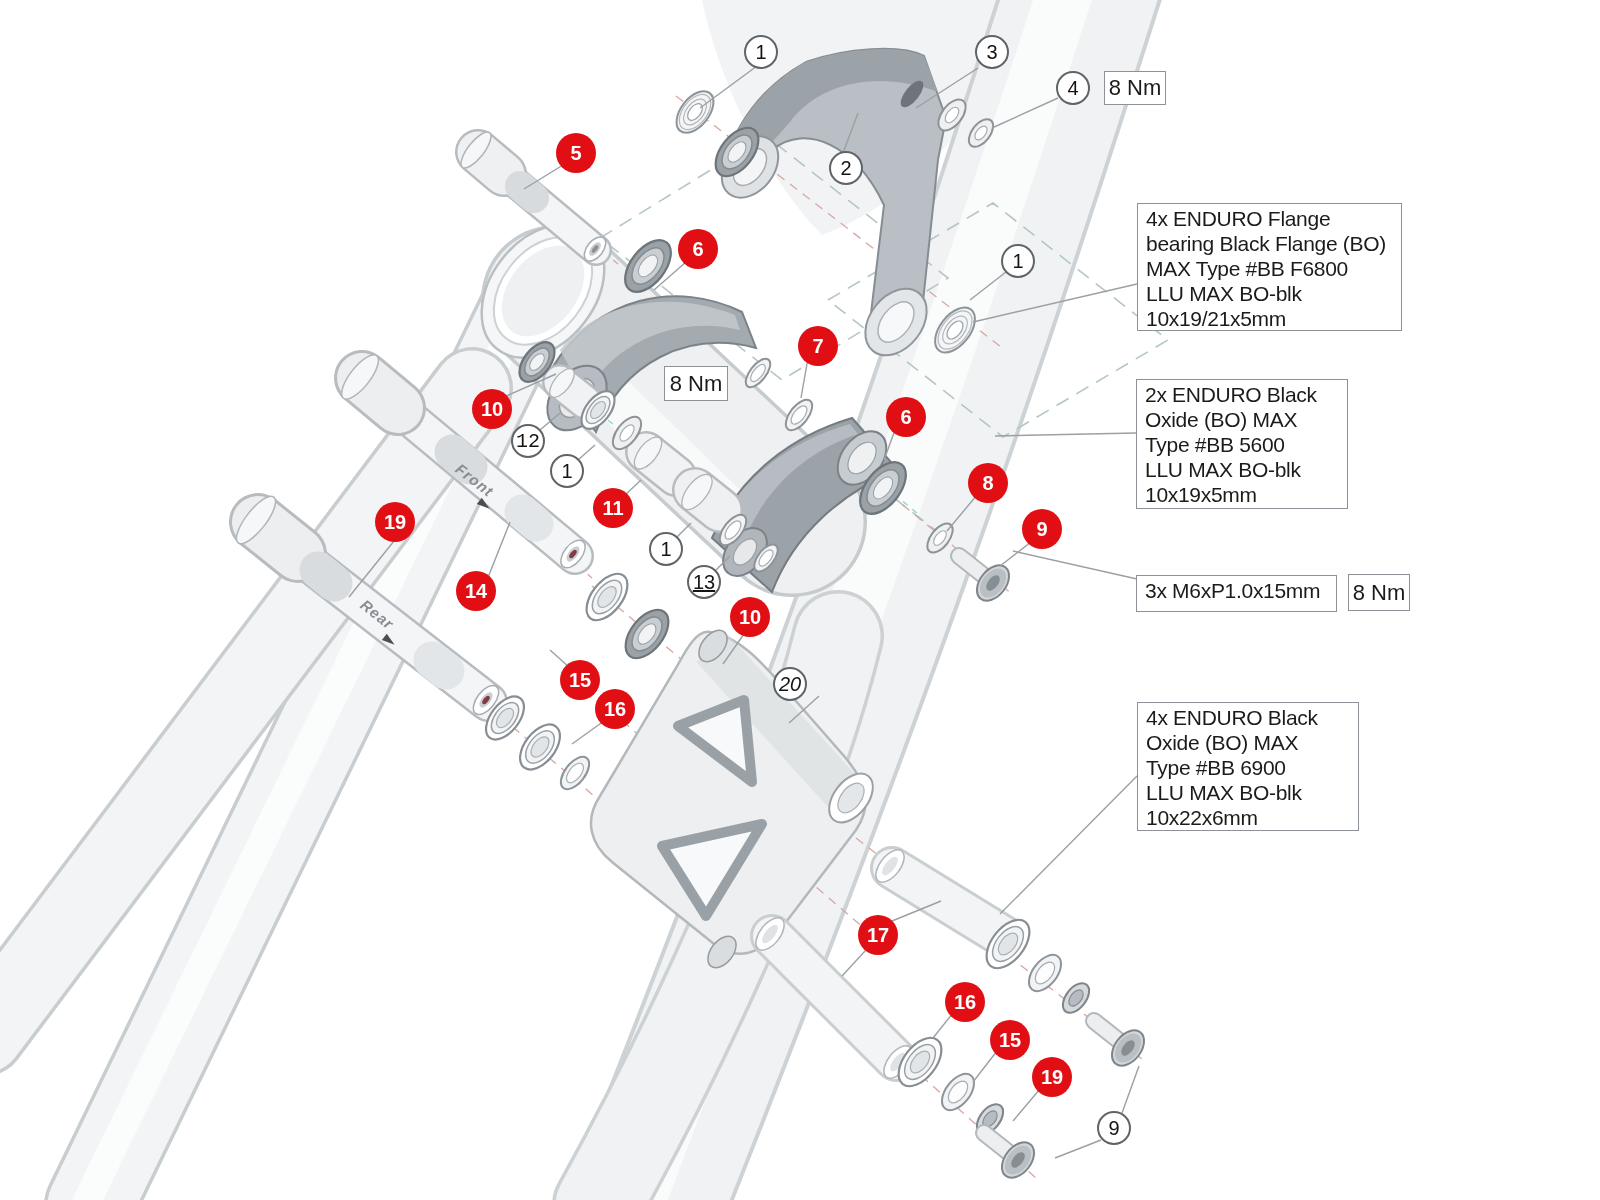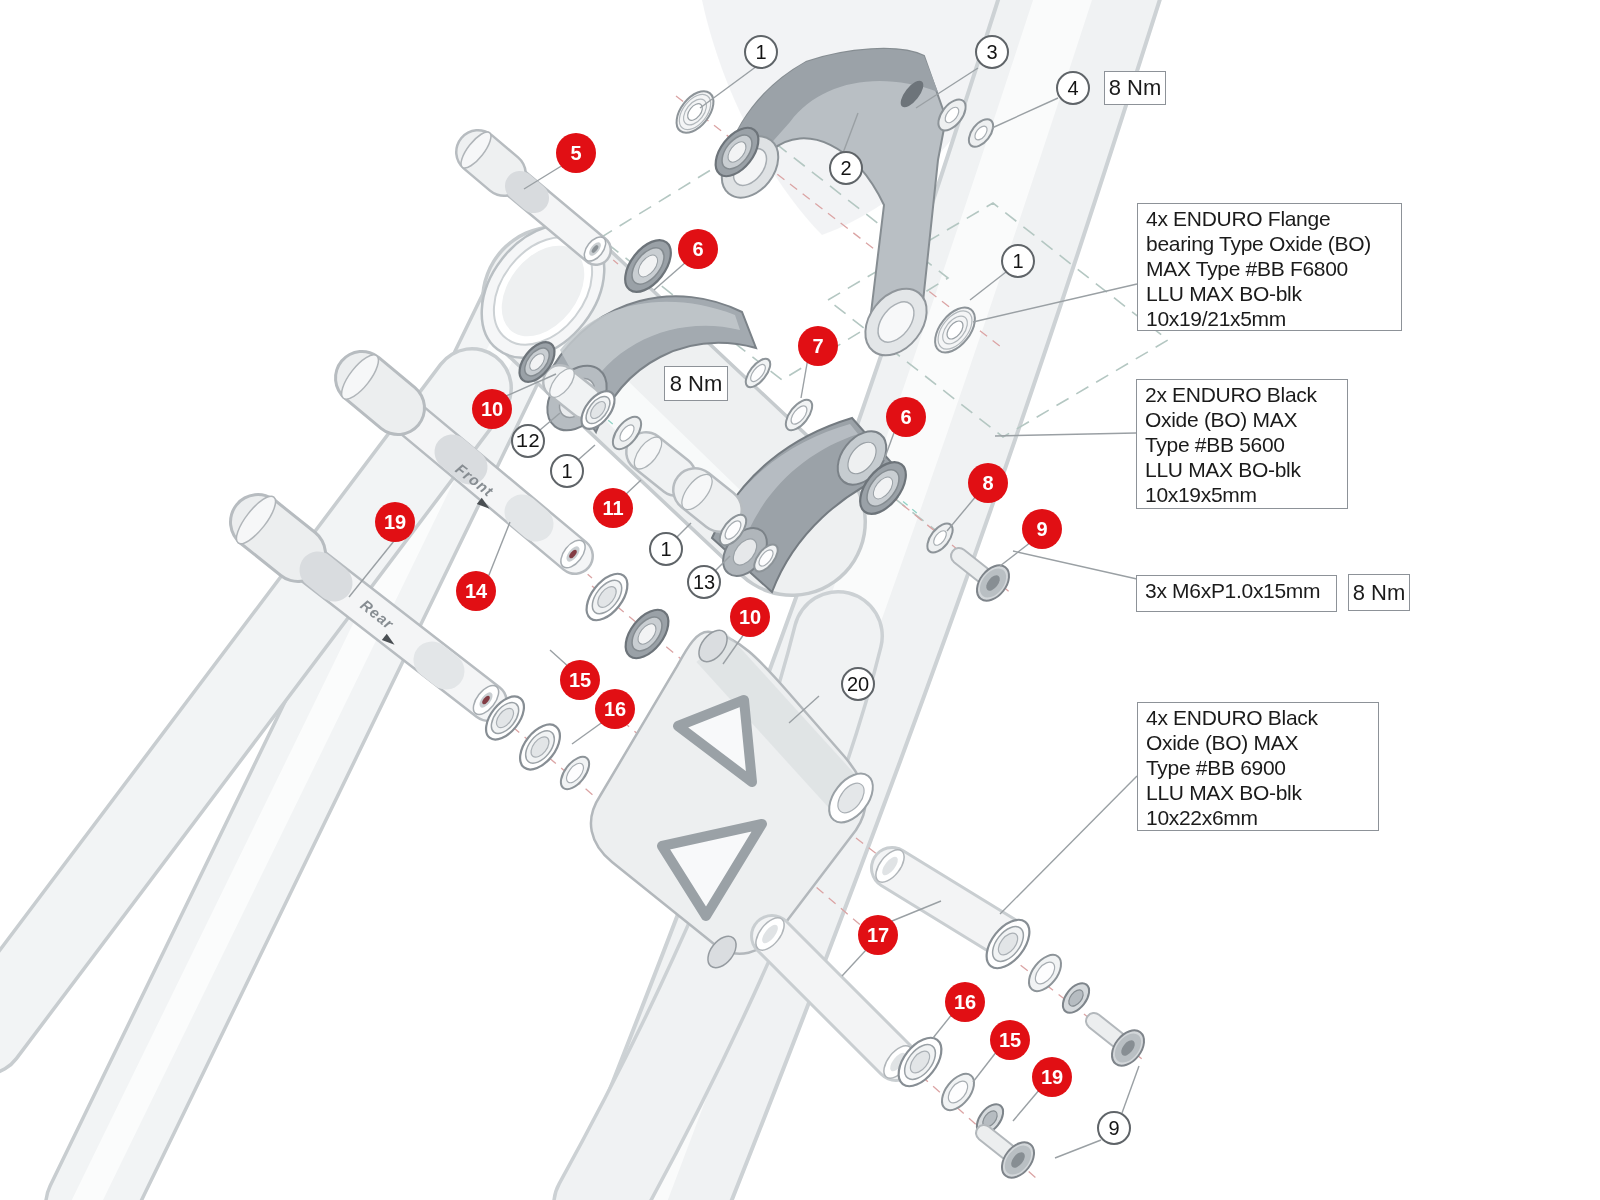--- a/index.html
+++ b/index.html
@@ -419,50 +419,50 @@
       <div class="callout red" style="left: 678px; top: 229px; width: 40px; height: 40px;">6</div>
       <div class="callout red" style="left: 798px; top: 326px; width: 40px; height: 40px;">7</div>
       <div class="callout red" style="left: 886px; top: 397px; width: 40px; height: 40px;">6</div>
       <div class="callout red" style="left: 968px; top: 463px; width: 40px; height: 40px;">8</div>
       <div class="callout red" style="left: 1022px; top: 509px; width: 40px; height: 40px;">9</div>
       <div class="callout red" style="left: 472px; top: 389px; width: 40px; height: 40px;">10</div>
       <div class="callout white" style="left: 511px; top: 424px; width: 34px; height: 34px; font-family: Liberation Mono, monospace;">12</div>
       <div class="callout white" style="left: 550px; top: 454px; width: 34px; height: 34px;">1</div>
       <div class="callout red" style="left: 593px; top: 488px; width: 40px; height: 40px;">11</div>
       <div class="callout white" style="left: 649px; top: 532px; width: 34px; height: 34px;">1</div>
-      <div class="callout white" style="left: 687px; top: 565px; width: 34px; height: 34px;">13</div>
+      <div class="callout white" style="left: 687px; top: 565px; width: 34px; height: 34px; text-decoration: underline;">13</div>
       <div class="callout red" style="left: 375px; top: 502px; width: 40px; height: 40px;">19</div>
       <div class="callout red" style="left: 456px; top: 571px; width: 40px; height: 40px;">14</div>
       <div class="callout red" style="left: 560px; top: 660px; width: 40px; height: 40px;">15</div>
       <div class="callout red" style="left: 595px; top: 689px; width: 40px; height: 40px;">16</div>
       <div class="callout red" style="left: 730px; top: 597px; width: 40px; height: 40px;">10</div>
-      <div class="callout white" style="left: 841px; top: 667px; width: 34px; height: 34px;">20</div>
+      <div class="callout white" style="left: 773px; top: 667px; width: 34px; height: 34px; font-style: italic;">20</div>
       <div class="callout red" style="left: 858px; top: 915px; width: 40px; height: 40px; text-align: center;">17</div>
       <div class="callout red" style="left: 945px; top: 982px; width: 40px; height: 40px;">16</div>
       <div class="callout red" style="left: 990px; top: 1020px; width: 40px; height: 40px;">15</div>
       <div class="callout red" style="left: 1032px; top: 1057px; width: 40px; height: 40px;">19</div>
       <div class="callout white" style="left: 1097px; top: 1111px; width: 34px; height: 34px;">9</div>
       <div class="spec-box" style="left: 1137px; top: 203px; width: 265px; height: 128px;">
         <div>4x ENDURO Flange</div>
-        <div>bearing Type Oxide (BO)</div>
+        <div>bearing Black Flange (BO)</div>
         <div>MAX Type #BB F6800</div>
         <div>LLU MAX BO-blk</div>
         <div>10x19/21x5mm</div>
       </div>
       <div class="spec-box" style="left: 1136px; top: 379px; width: 212px; height: 130px;">
         <div>2x ENDURO Black</div>
         <div>Oxide (BO) MAX</div>
         <div>Type #BB 5600</div>
         <div>LLU MAX BO-blk</div>
         <div>10x19x5mm</div>
       </div>
       <div class="spec-box" style="left: 1136px; top: 575px; width: 201px; height: 37px;">
         <div>3x M6xP1.0x15mm</div>
       </div>
-      <div class="spec-box" style="left: 1137px; top: 702px; width: 242px; height: 129px;">
+      <div class="spec-box" style="left: 1137px; top: 702px; width: 222px; height: 129px;">
         <div>4x ENDURO Black</div>
         <div>Oxide (BO) MAX</div>
         <div>Type #BB 6900</div>
         <div>LLU MAX BO-blk</div>
         <div>10x22x6mm</div>
       </div>
       <div class="torque-box" style="left: 1104px; top: 71px; width: 62px; height: 34px;">8 Nm</div>
       <div class="torque-box" style="left: 664px; top: 366px; width: 64px; height: 35px;">8 Nm</div>
       <div class="torque-box" style="left: 1348px; top: 574px; width: 62px; height: 37px;">8 Nm</div>
       <div class="axle-label" style="left: 475px; top: 486px; transform: translate(-50%, -50%) rotate(38deg);"><span>Front</span><span class="arrow"></span></div>

